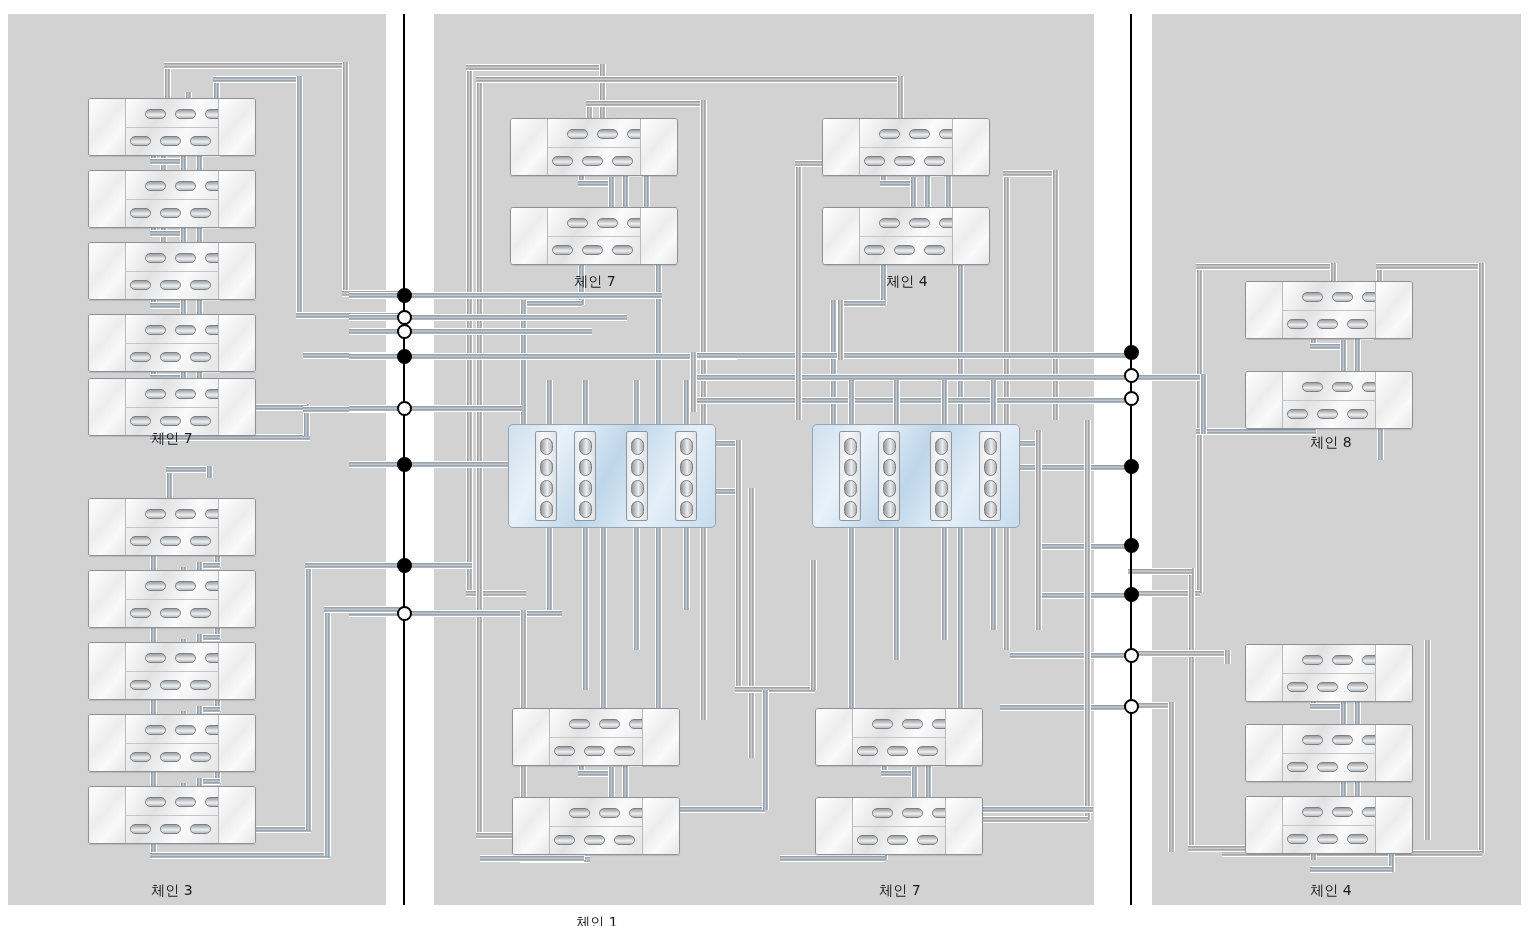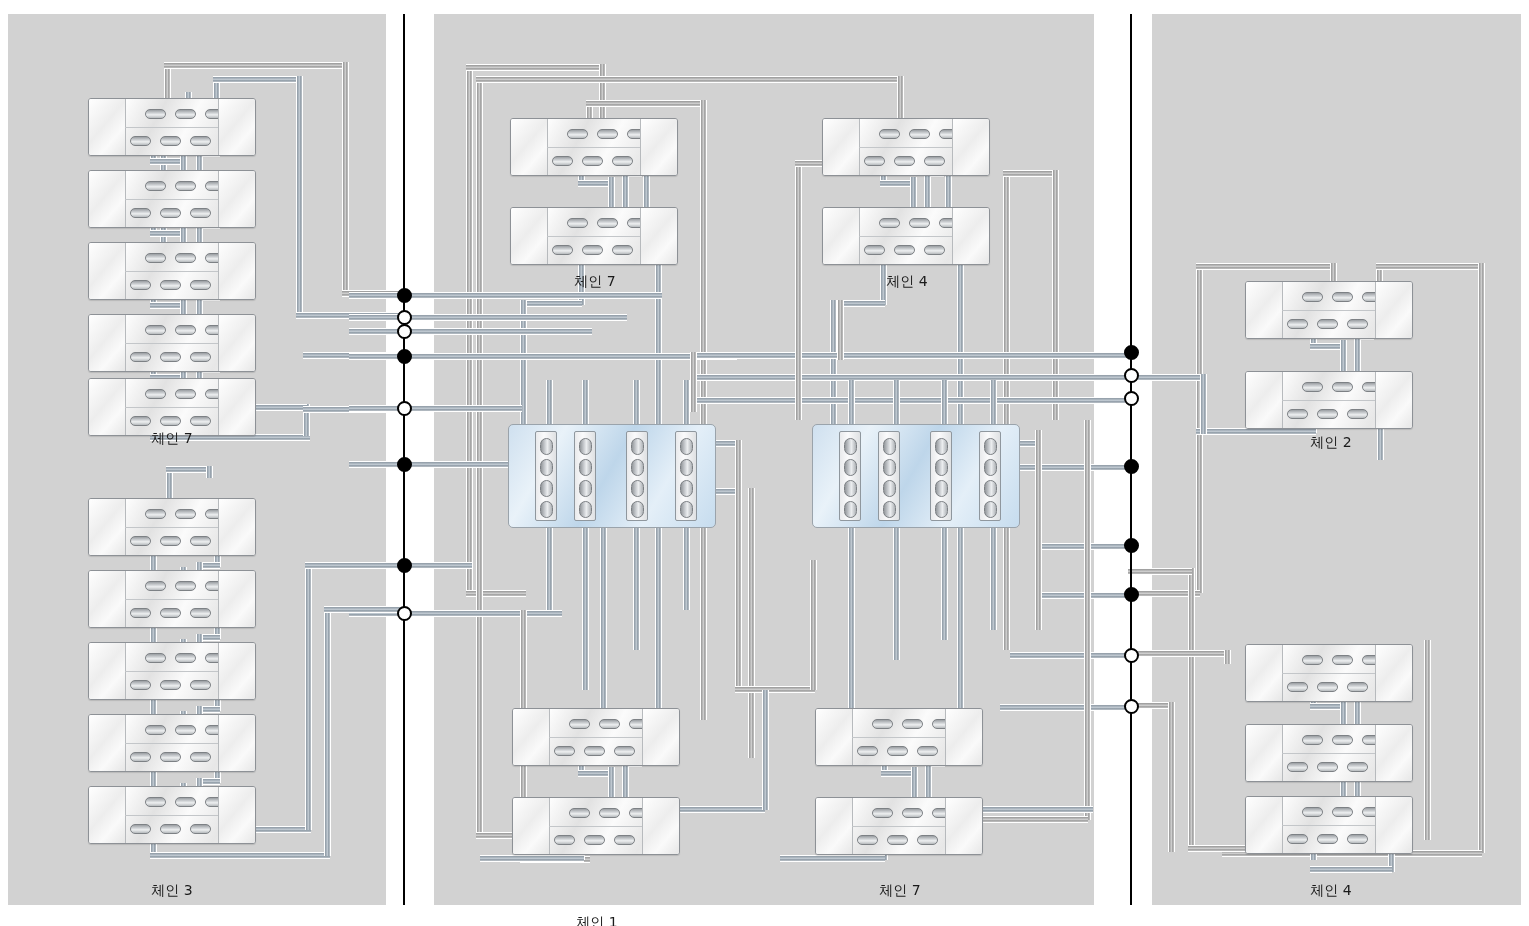--- a/index.html
+++ b/index.html
@@ -668,21 +668,21 @@
         <div class="hline"></div>
       <div class="port" style="left:20px;top:10px;"></div>
       <div class="port" style="left:50px;top:10px;"></div>
       <div class="port" style="left:80px;top:10px;"></div>
       <div class="port" style="left:5px;top:37px;"></div>
       <div class="port" style="left:35px;top:37px;"></div>
       <div class="port" style="left:65px;top:37px;"></div>
     </div>
     <div class="cap r"></div>
   </div>
-  <div class="chain-label" style="left:1281px;top:434px;width:100px;">체인 2</div>
+  <div class="chain-label" style="left:1281px;top:434px;width:100px;">체인 8</div>
 
   <div class="shelf" style="left:1245px;top:644px;">
     <div class="cap l"></div>
     <div class="mid">
         <div class="hline"></div>
       <div class="port" style="left:20px;top:10px;"></div>
       <div class="port" style="left:50px;top:10px;"></div>
       <div class="port" style="left:80px;top:10px;"></div>
       <div class="port" style="left:5px;top:37px;"></div>
       <div class="port" style="left:35px;top:37px;"></div>

